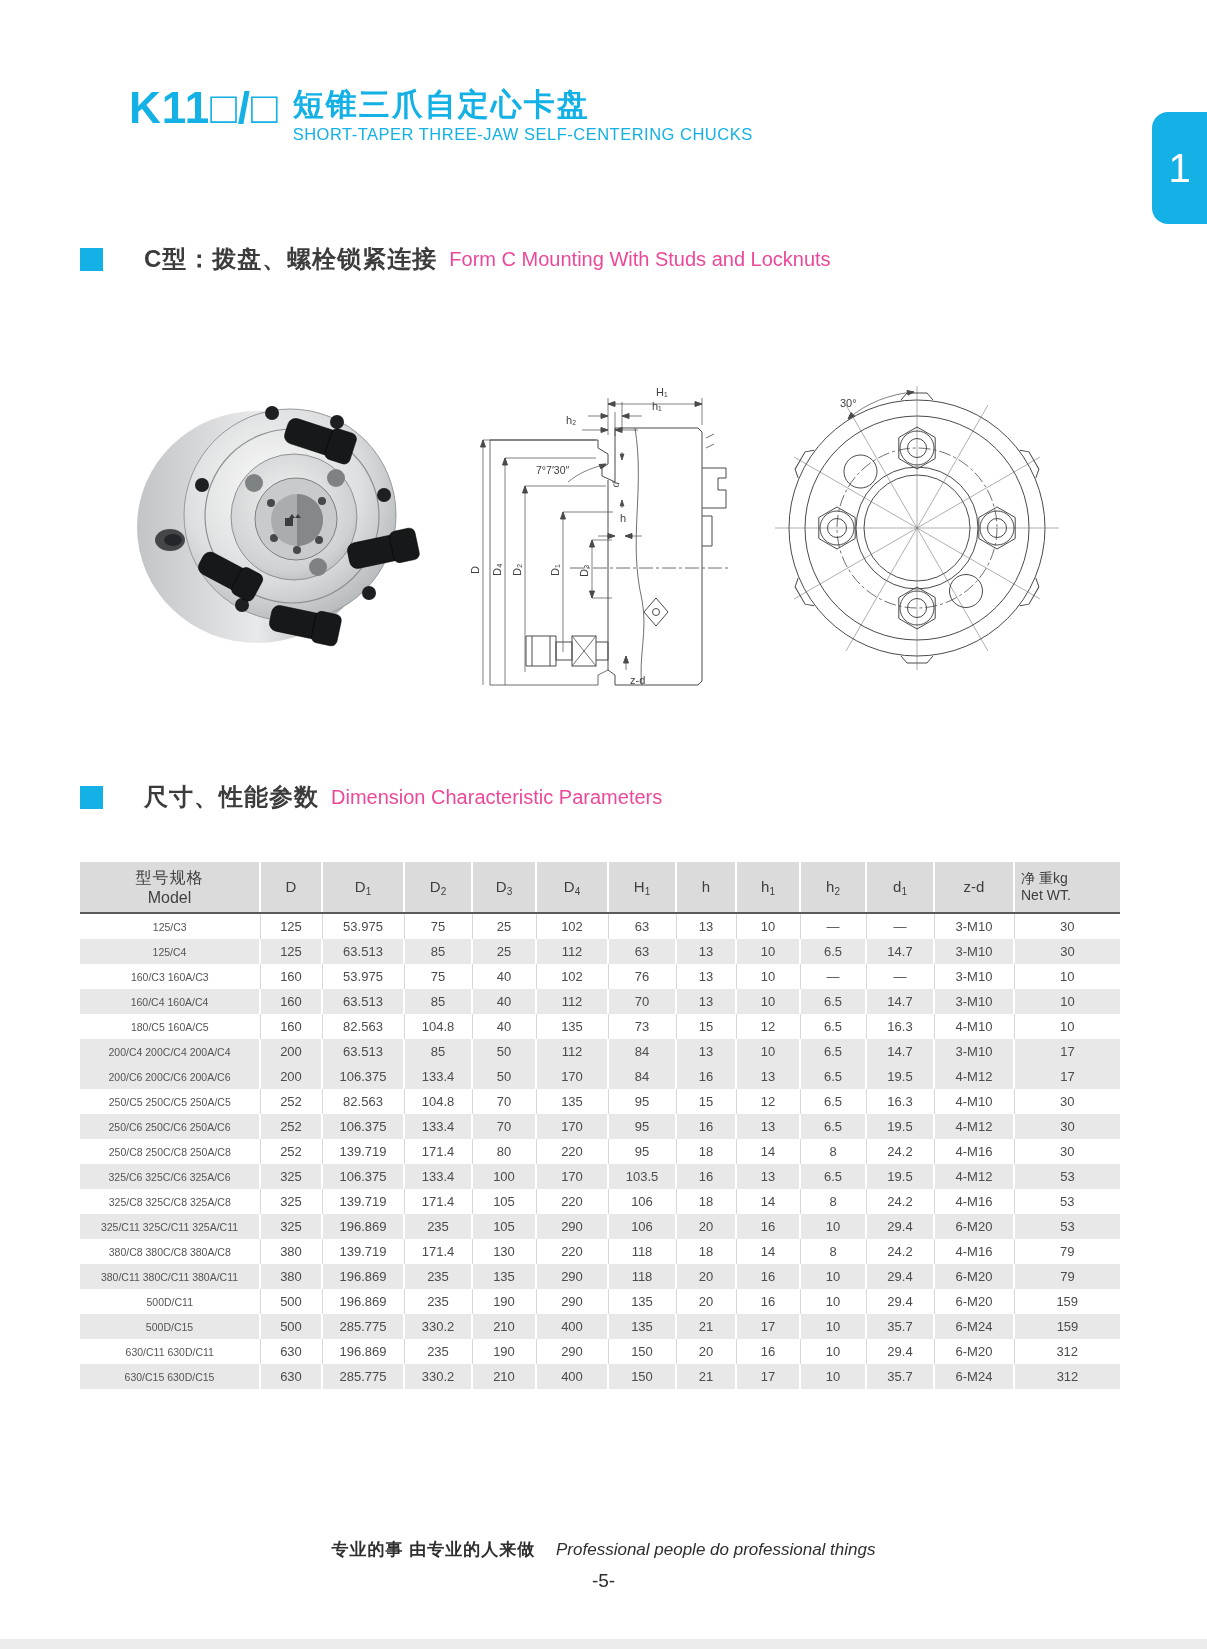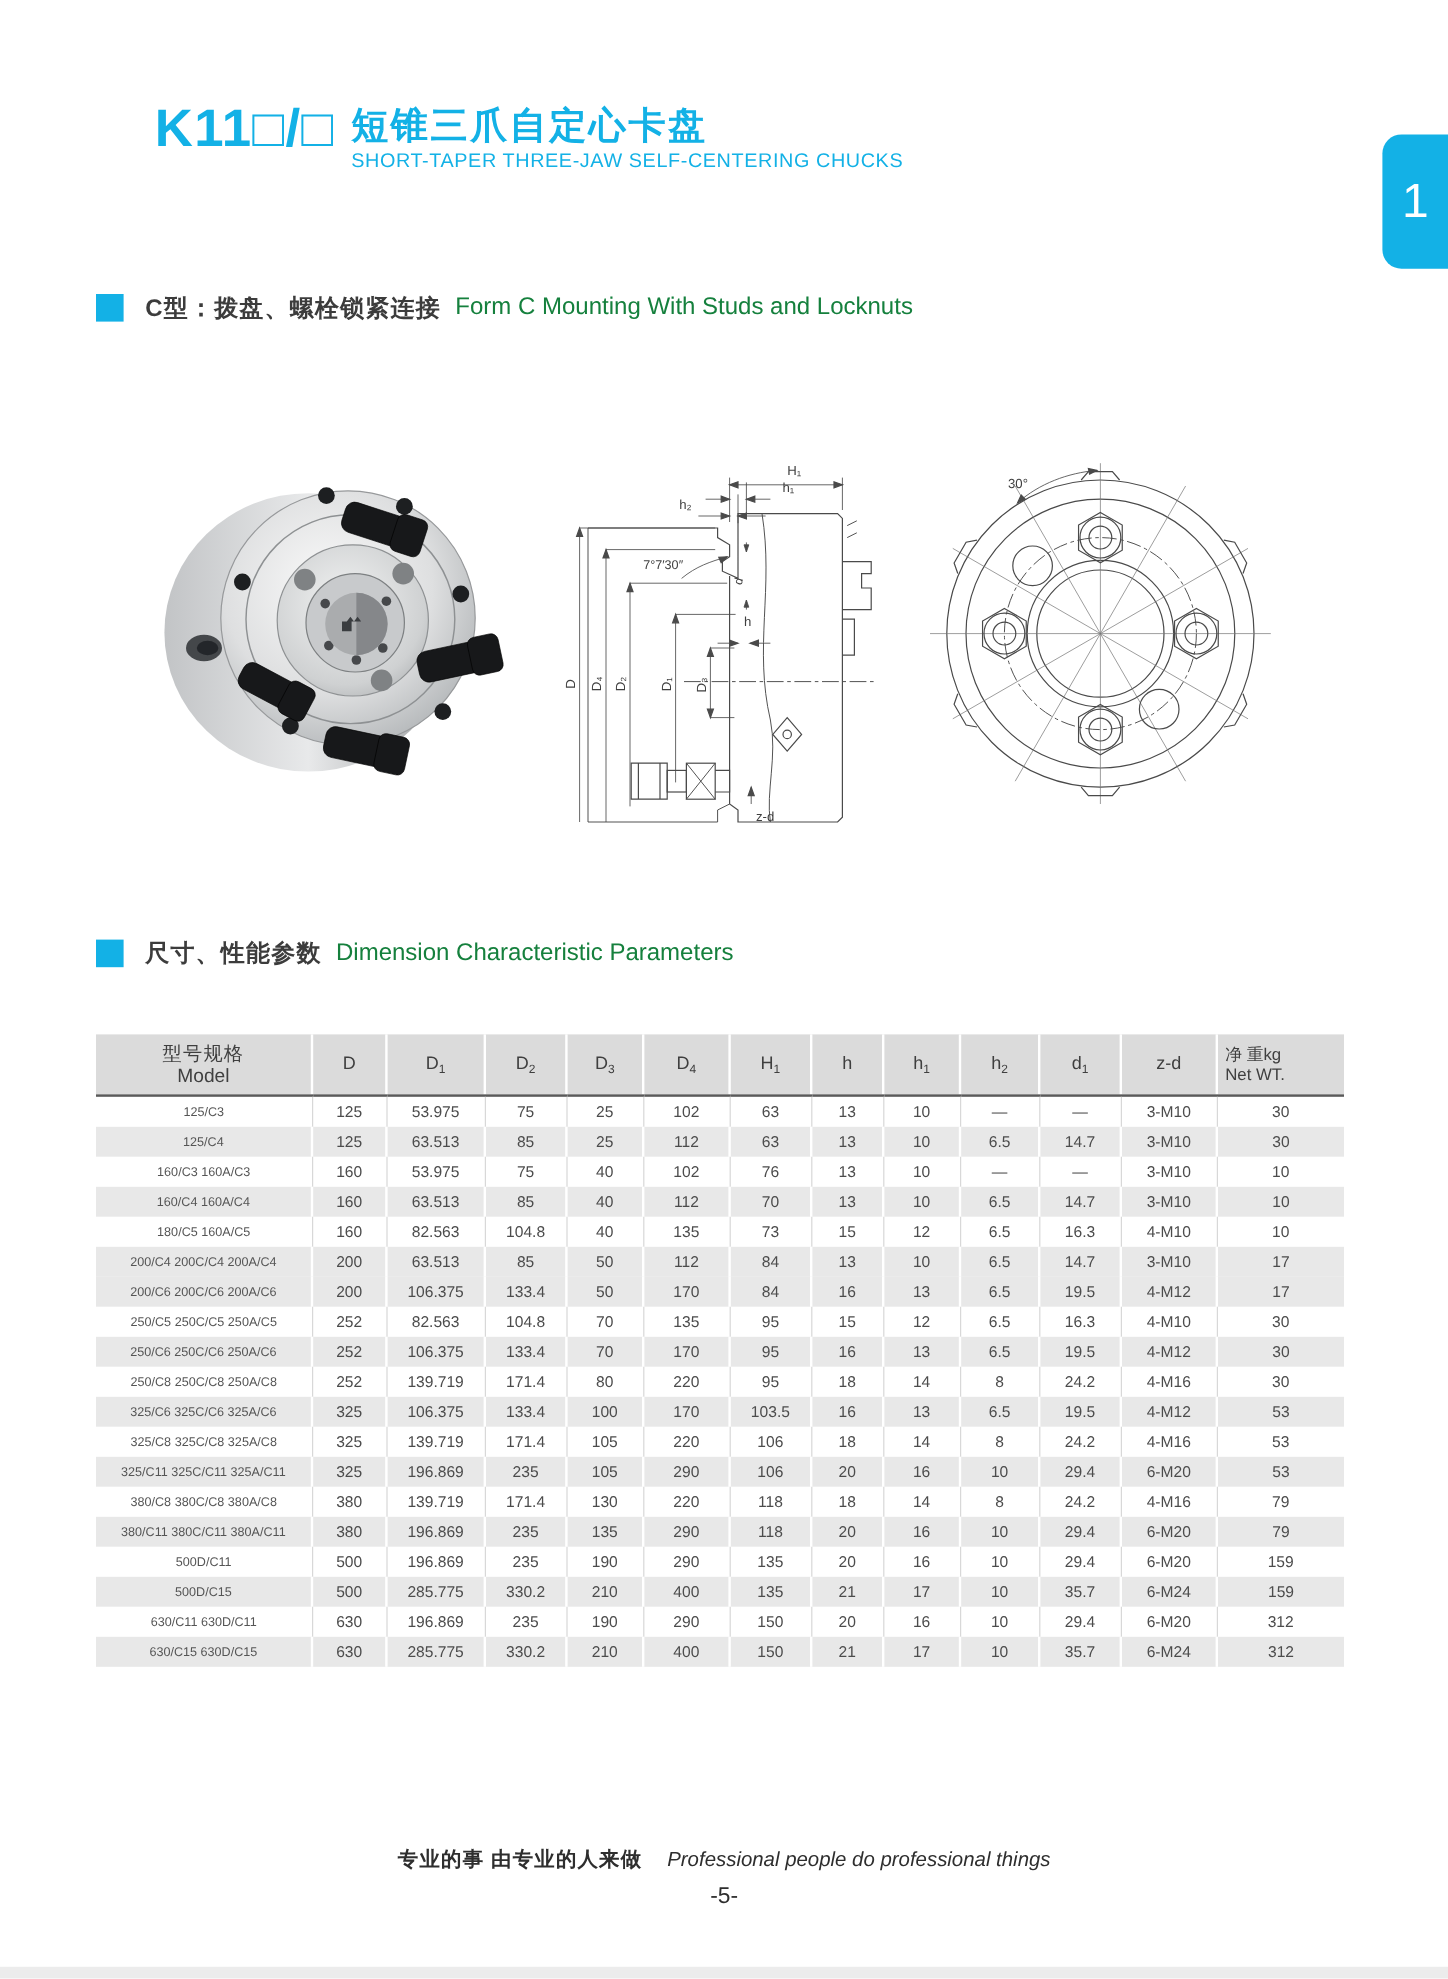--- a/index.html
+++ b/index.html
@@ -13,22 +13,22 @@
   .brand-cn{color:#13b1e6;font-size:31px;font-weight:bold;letter-spacing:2px;line-height:1.2;margin:0;}
   .brand-en{color:#13b1e6;font-size:16.5px;font-weight:500;letter-spacing:.5px;margin-top:2px;}
 
   .side-tab{position:absolute;right:0;top:112px;width:55px;height:112px;background:#13b1e6;
             border-radius:16px 0 0 16px;display:flex;align-items:center;justify-content:center;
             color:#fff;font-size:40px;}
 
   
   .sec{position:absolute;left:80px;display:flex;align-items:center;}
   .sec .sq{width:23px;height:23px;background:#13b1e6;margin-right:18px;flex:0 0 auto;}
-  .sec .cn{font-size:20px;font-weight:bold;color:#3c3c3c;letter-spacing:1px;}
-  .sec .en{font-size:20px;color:#15803d;margin-left:12px;}
+  .sec .cn{font-size:24px;font-weight:bold;color:#3c3c3c;letter-spacing:1px;margin-left:23px;}
+  .sec .en{font-size:20px;color:#ec4899;margin-left:12px;}
   #sec-mounting{top:243px;}
   #sec-dim{top:781px;}
 
   
   .fig{position:absolute;}
   #fig-photo{left:122px;top:375px;}
   #fig-section{left:430px;top:340px;}
   #fig-front{left:762px;top:370px;}
   svg text{font-family:"Liberation Sans","DejaVu Sans",sans-serif;}
 

